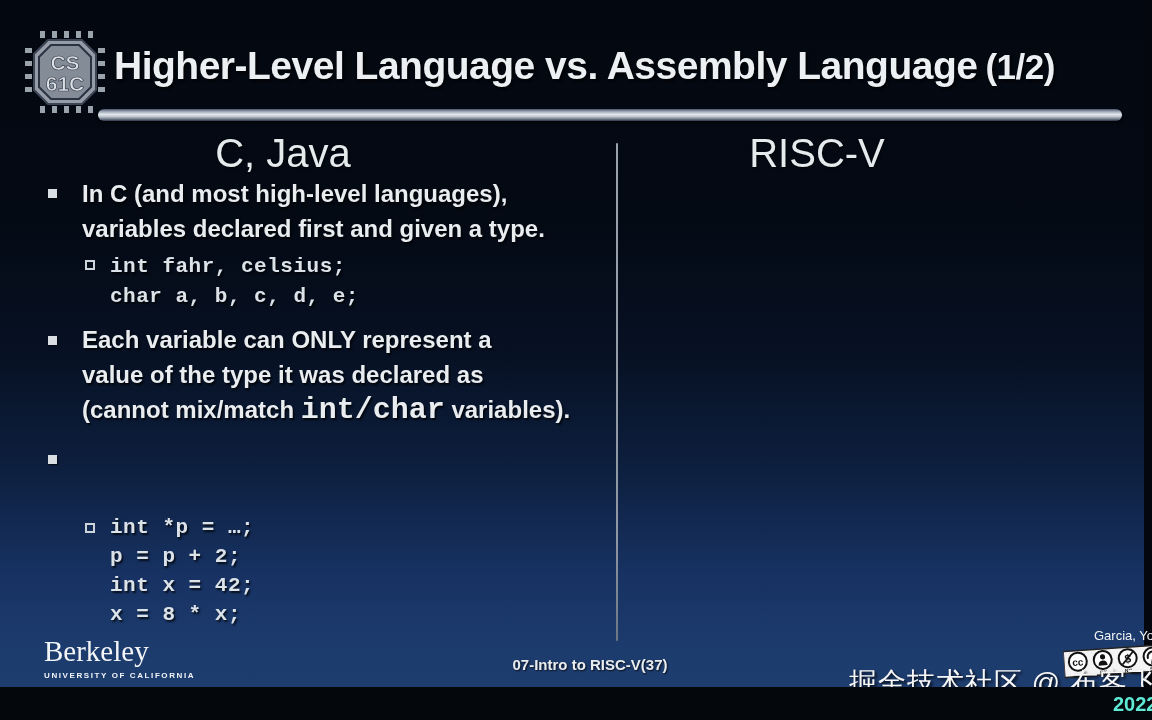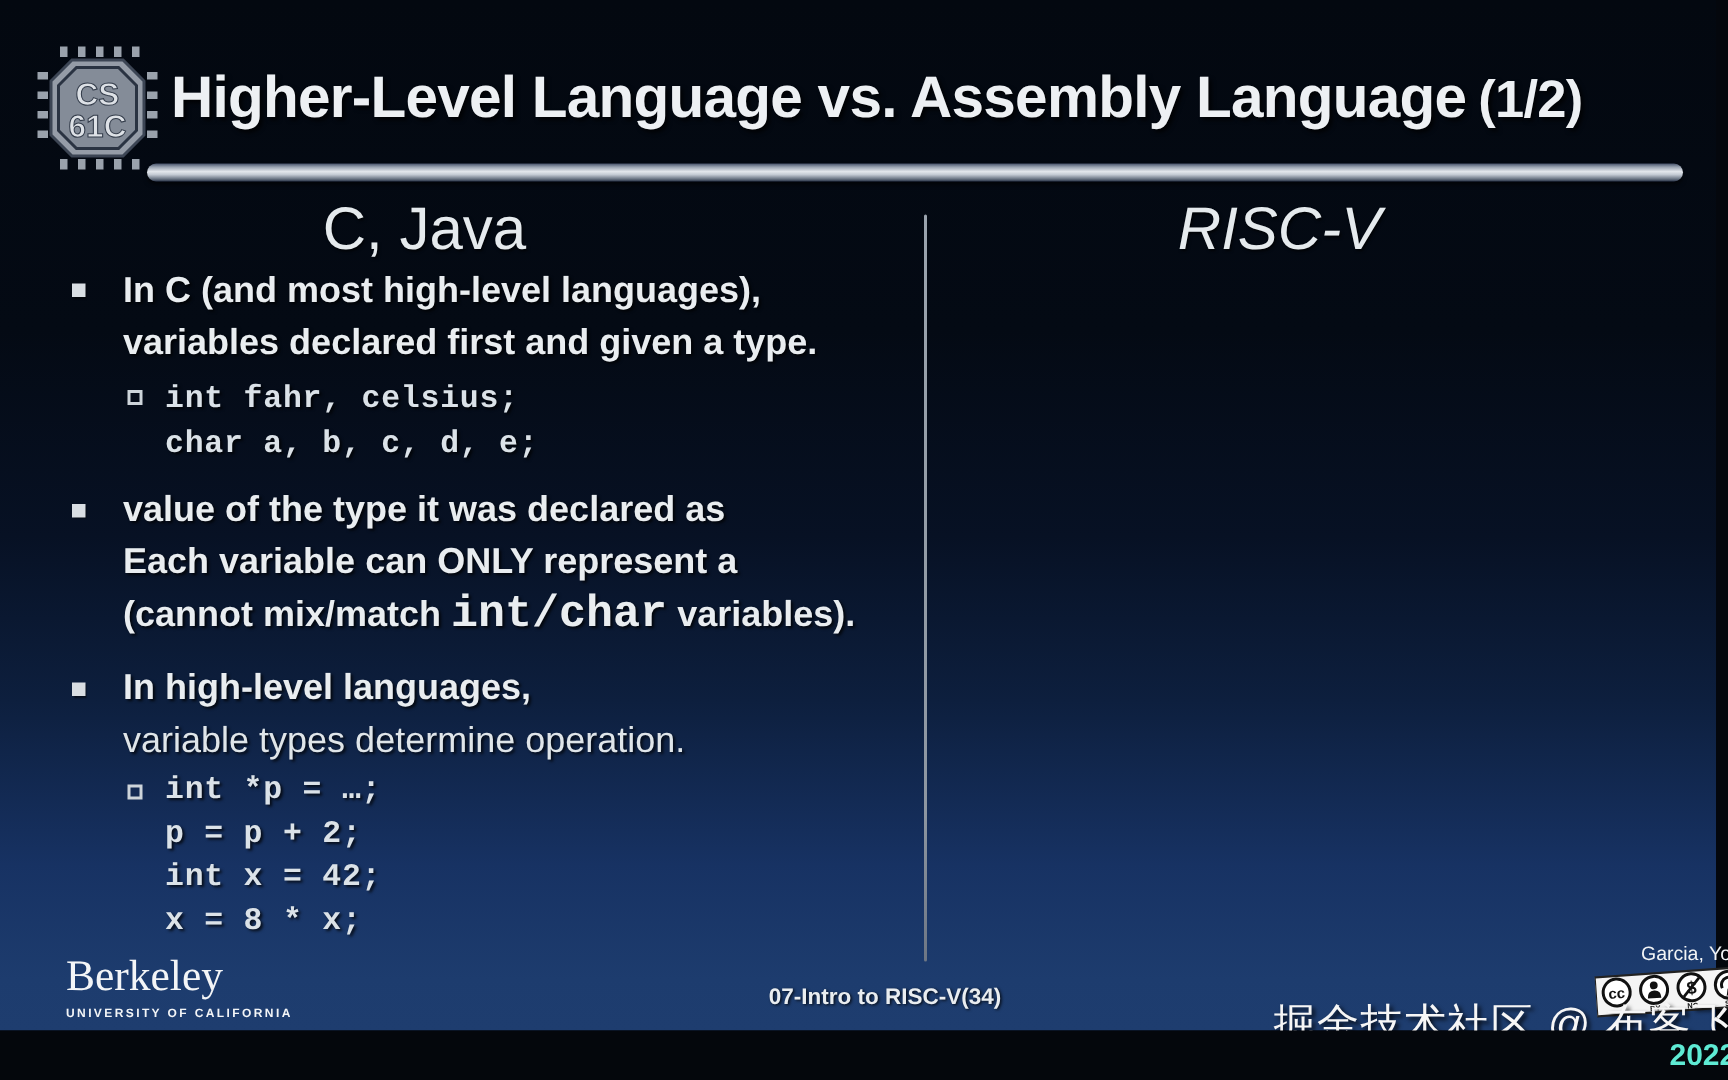--- a/index.html
+++ b/index.html
@@ -20,21 +20,21 @@
   .title .suffix{font-size:35px;margin-left:8px;}
 
   .hrule{position:absolute;left:98px;top:109px;width:1024px;height:12px;border-radius:7px;
          background:linear-gradient(180deg,#46526a 0%,#9aa4b2 20%,#e3e7ec 45%,
                     #c3cad3 62%,#6a7584 86%,#2a3448 100%);
          box-shadow:0 2px 3px rgba(0,0,0,.6);}
 
   .col-header{position:absolute;top:131px;font-size:40px;font-weight:400;color:#e5eaed;
               text-align:center;text-shadow:1px 1px 2px rgba(0,0,0,.7);}
   .col-header.left{left:100px;width:366px;}
-  .col-header.right{left:628px;width:450px;font-style:italic;}
+  .col-header.right{left:592px;width:450px;}
 
   .vrule{position:absolute;left:616px;top:143px;width:2px;height:498px;
          background:linear-gradient(180deg,#9aa3ad 0%,#8d96a1 80%,#6d7684 100%);border-radius:2px;}
 
   
   .sqmark{position:absolute;width:9px;height:9px;background:#d9dee3;box-shadow:1px 1px 1px rgba(0,0,0,.6);}
   .osqmark{position:absolute;width:6px;height:6px;border:2px solid #cdd4da;background:transparent;}
   .btext{position:absolute;font-size:24px;font-weight:bold;line-height:35px;color:#e9edf0;
          text-shadow:1.5px 1.5px 2px rgba(0,0,0,.75);white-space:nowrap;}
   .btext .light{font-weight:normal;color:#dfe5e9;}
@@ -107,45 +107,41 @@
     </div>
 
     <span class="osqmark" style="left:85px;top:260px;"></span>
     <div class="code" style="left:110px;top:252px;">
       <div>int fahr, celsius;</div>
       <div>char a, b, c, d, e;</div>
     </div>
 
     <span class="sqmark" style="left:48px;top:336px;"></span>
     <div class="btext" style="left:82px;top:322px;">
+      <div>Each variable can ONLY represent a</div>
       <div>value of the type it was declared as</div>
-      <div>Each variable can ONLY represent a</div>
       <div><span>(cannot mix/match </span><span class="inline-code">int/char</span><span> variables).</span></div>
     </div>
 
     <span class="sqmark" style="left:48px;top:455px;"></span>
-    <div class="btext" style="left:82px;top:441px;">
-      <div>In high-level languages,</div>
-      <div class="light">variable types determine operation.</div>
-    </div>
 
     <span class="osqmark" style="left:85px;top:523px;"></span>
     <div class="code code2" style="left:110px;top:513px;">
       <div>int *p = …;</div>
       <div>p = p + 2;</div>
       <div>int x = 42;</div>
       <div>x = 8 * x;</div>
     </div>
 
     <div class="berkeley">
       <div class="wordmark">Berkeley</div>
       <div class="subtext">UNIVERSITY OF CALIFORNIA</div>
     </div>
 
-    <div class="lecture"><span>07-Intro to RISC-V</span><span>(34)</span></div>
+    <div class="lecture"><span>07-Intro to RISC-V</span><span>(37)</span></div>
 
     <div class="author">Garcia, Yo</div>
 
     <div class="cc-badge">
       <svg width="104" height="30" viewBox="0 0 104 30">
         <rect x="0" y="2" width="104" height="26" fill="#f4f4f4" stroke="#222" stroke-width="1.5"></rect>
         <circle cx="14" cy="13" r="9" fill="#fff" stroke="#111" stroke-width="2"></circle>
         <text x="14" y="17" text-anchor="middle" font-size="10" font-weight="bold" fill="#111" font-family="Liberation Sans, sans-serif">cc</text>
         <circle cx="39" cy="13" r="9" fill="#fff" stroke="#111" stroke-width="2"></circle>
         <circle cx="39" cy="10" r="2.6" fill="#111"></circle>

